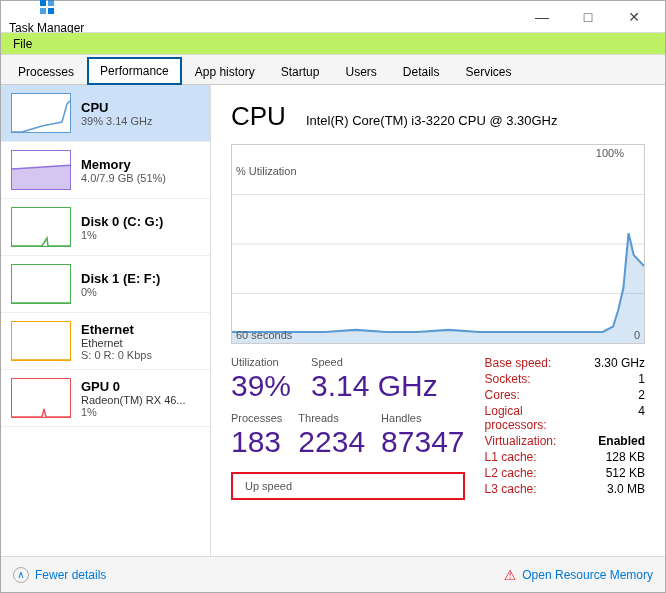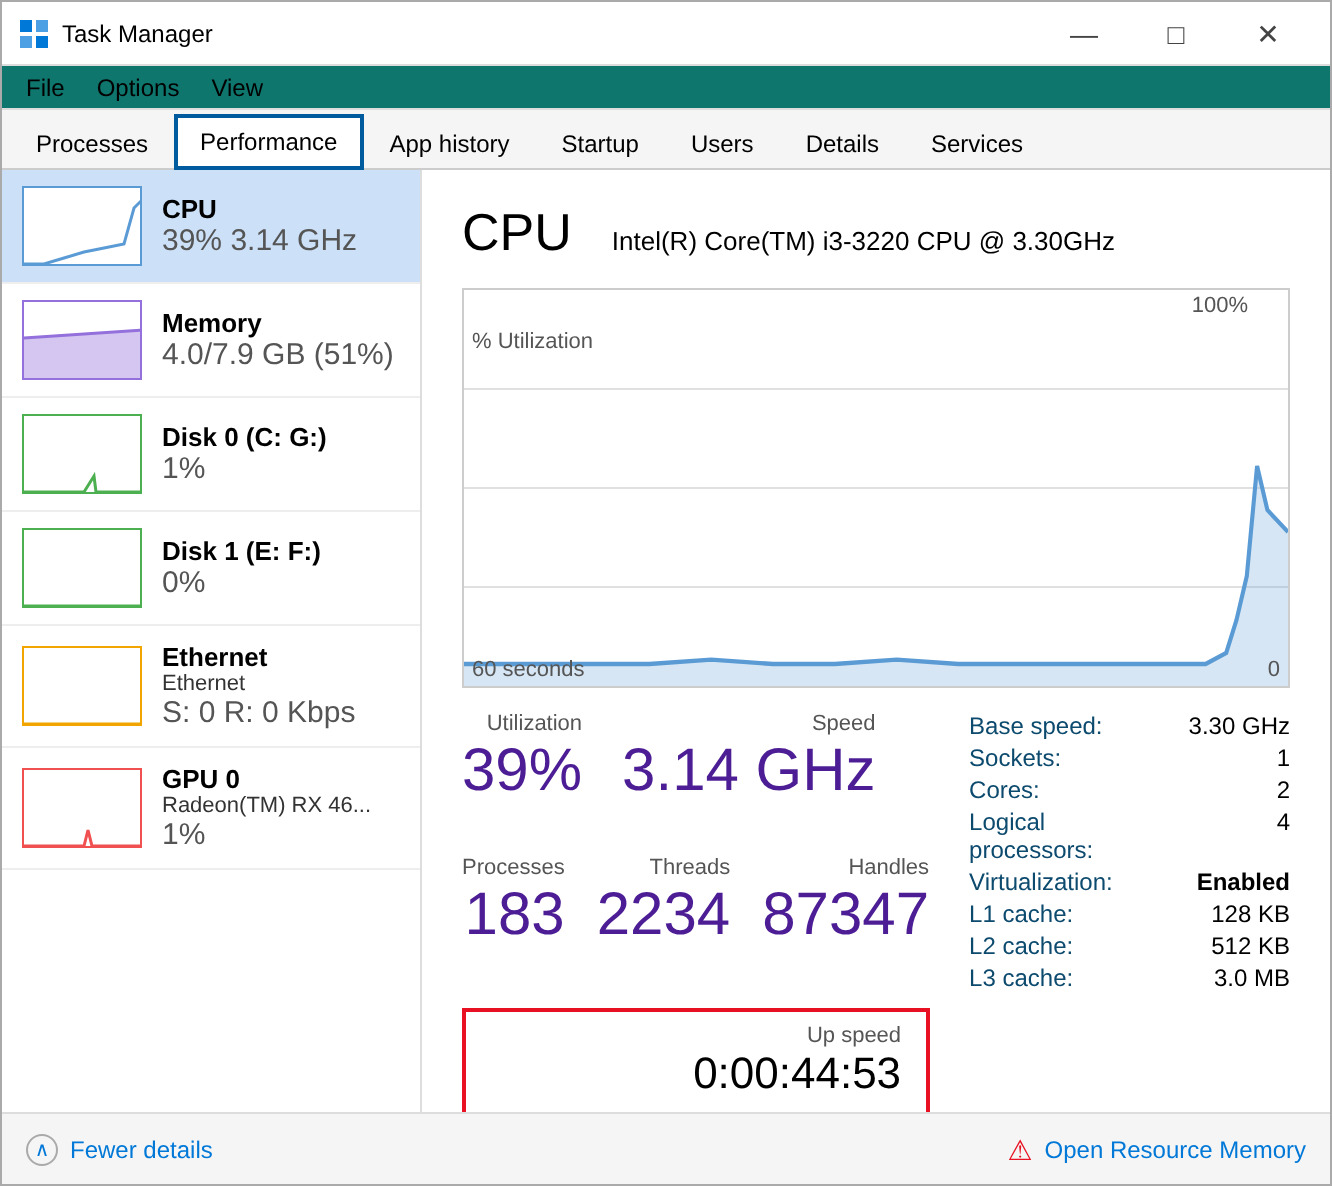--- a/index.html
+++ b/index.html
@@ -25,20 +25,21 @@
       display: flex;
       align-items: center;
       justify-content: space-between;
       padding: 6px 8px;
       height: 32px;
     }
     .title-bar-left {
       display: flex;
       align-items: center;
       gap: 6px;
+      flex-direction: column;
     }
     .title-bar-icon {
       width: 16px;
       height: 16px;
     }
     .title-text {
       font-size: 12px;
       color: #000;
     }
     .title-controls {
@@ -53,23 +54,24 @@
       cursor: pointer;
       font-size: 14px;
       display: flex;
       align-items: center;
       justify-content: center;
       color: #444;
     }
     .menu-bar {
       display: flex;
       padding: 2px 4px;
-      background: #0f766e;
+      background: #bef264;
       border-bottom: 1px solid #ddd;
       height: 22px;
+      flex-direction: column;
     }
     .menu-item {
       padding: 2px 8px;
       cursor: pointer;
       font-size: 12px;
       color: #000;
     }
     .tabs-bar {
       display: flex;
       background: #f5f5f5;
@@ -139,21 +141,21 @@
       border-color: #4caf50;
     }
     .sidebar-thumb-ethernet {
       border-color: #f0a500;
     }
     .sidebar-thumb-gpu {
       border-color: #f05050;
     }
     .sidebar-info { display: flex; flex-direction: column; }
     .sidebar-name { font-weight: 600; font-size: 13px; }
-    .sidebar-sub { font-size: 15px; color: #555; }
+    .sidebar-sub { font-size: 11px; color: #555; }
     .main-panel {
       flex: 1;
       padding: 16px 20px;
       background: #fff;
       display: flex;
       flex-direction: column;
       gap: 8px;
     }
     .cpu-header {
       display: flex;
@@ -229,21 +231,21 @@
       line-height: 1.2;
     }
     .right-stats {
       margin-left: auto;
       display: grid;
       grid-template-columns: auto auto;
       gap: 2px 16px;
       font-size: 12px;
       align-content: start;
     }
-    .right-stat-label { color: #0c4a6e; }
+    .right-stat-label { color: #b91c1c; }
     .right-stat-value { color: #000; text-align: right; }
     .right-stat-value.bold { font-weight: 700; }
     .uptime-box {
       border: 2px solid #e81123;
       padding: 6px 12px;
       display: inline-block;
       margin-top: 4px;
     }
     .uptime-label { font-size: 11px; color: #555; }
     .uptime-value { font-size: 22px; font-weight: 300; color: #000; }
@@ -422,21 +424,21 @@
           <line x1="0" y1="45" x2="400" y2="45" stroke="#e0e0e0" stroke-width="1"></line>
           <line x1="0" y1="90" x2="400" y2="90" stroke="#e0e0e0" stroke-width="1"></line>
           <line x1="0" y1="135" x2="400" y2="135" stroke="#e0e0e0" stroke-width="1"></line>
 
           <polyline points="0,170 30,170 60,170 90,170 120,168 150,170 180,170 210,168 240,170 270,170 300,170 330,170 350,170 360,170 370,165 375,150 380,130 385,80 390,100 395,105 400,110" stroke="#5b9bd5" stroke-width="2" fill="none"></polyline>
           <polygon points="0,170 30,170 60,170 90,170 120,168 150,170 180,170 210,168 240,170 270,170 300,170 330,170 350,170 360,170 370,165 375,150 380,130 385,80 390,100 395,105 400,110 400,180 0,180" fill="rgba(91,155,213,0.25)"></polygon>
         </svg>
       </div>
 
       <div class="stats-row">
-        <div style="display:flex;flex-direction:column;gap:24px;text-align:right;">
+        <div style="display:flex;flex-direction:column;gap:8px;">
           <div style="display:flex;gap:20px;">
             <div class="stat-group">
               <span class="stat-label">Utilization</span>
               <span class="stat-value">39%</span>
             </div>
             <div class="stat-group">
               <span class="stat-label">Speed</span>
               <span class="stat-value">3.14 GHz</span>
             </div>
           </div>
@@ -450,21 +452,20 @@
               <span class="stat-value">2234</span>
             </div>
             <div class="stat-group">
               <span class="stat-label">Handles</span>
               <span class="stat-value">87347</span>
             </div>
           </div>
 
           <div class="uptime-box">
             <div class="uptime-label">Up speed</div>
-            <div class="uptime-value">0:00:44:53</div>
           </div>
         </div>
 
         <div class="right-stats">
           <span class="right-stat-label">Base speed:</span>
           <span class="right-stat-value">3.30 GHz</span>
 
           <span class="right-stat-label">Sockets:</span>
           <span class="right-stat-value">1</span>
 

